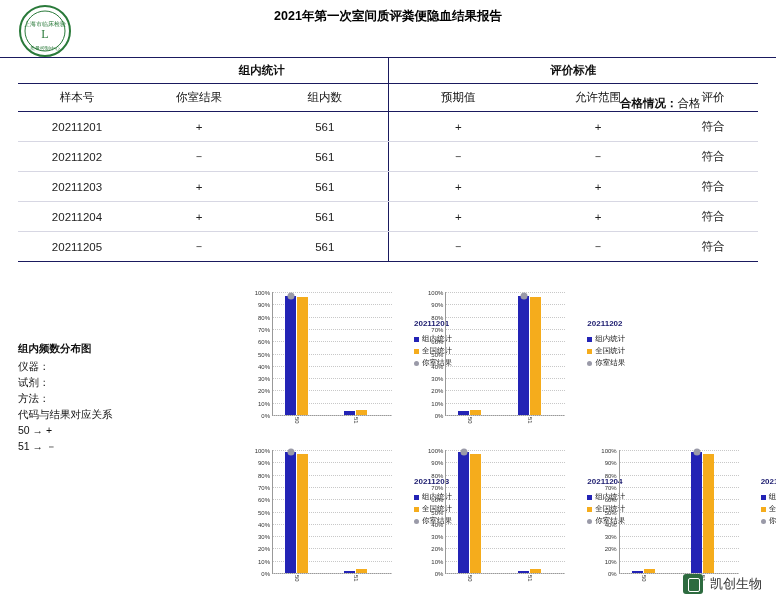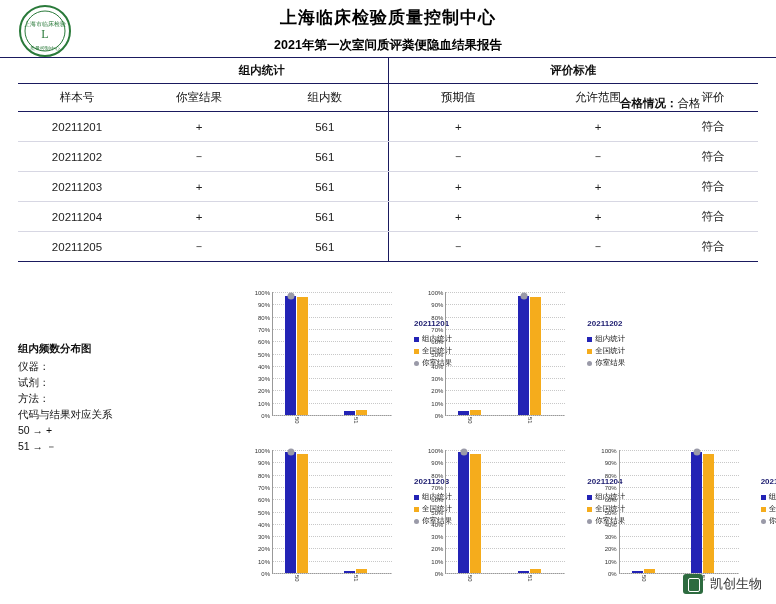--- a/index.html
+++ b/index.html
@@ -215,21 +215,20 @@
   <div class="header">
     <div class="logo">
       <svg width="54" height="54" viewBox="0 0 54 54">
         <circle cx="27" cy="27" r="25" fill="none" stroke="#2a7a3a" stroke-width="2"></circle>
         <circle cx="27" cy="27" r="20" fill="none" stroke="#2a7a3a" stroke-width="1"></circle>
         <text x="27" y="22" font-size="6" fill="#2a7a3a" text-anchor="middle" font-family="Liberation Sans, sans-serif">上海市临床检验</text>
         <text x="27" y="34" font-size="12" fill="#2a7a3a" text-anchor="middle" font-family="Liberation Serif, serif">L</text>
         <text x="27" y="46" font-size="5" fill="#2a7a3a" text-anchor="middle" font-family="Liberation Sans, sans-serif">质量控制中心</text>
       </svg>
     </div>
-    <div class="title-main">上海临床检验质量控制中心</div>
     <div class="title-sub">2021年第一次室间质评粪便隐血结果报告</div>
   </div>
 
   <table class="info">
     <tbody>
   </tbody>
     </table>
 
   <table class="rt">
     <thead>

